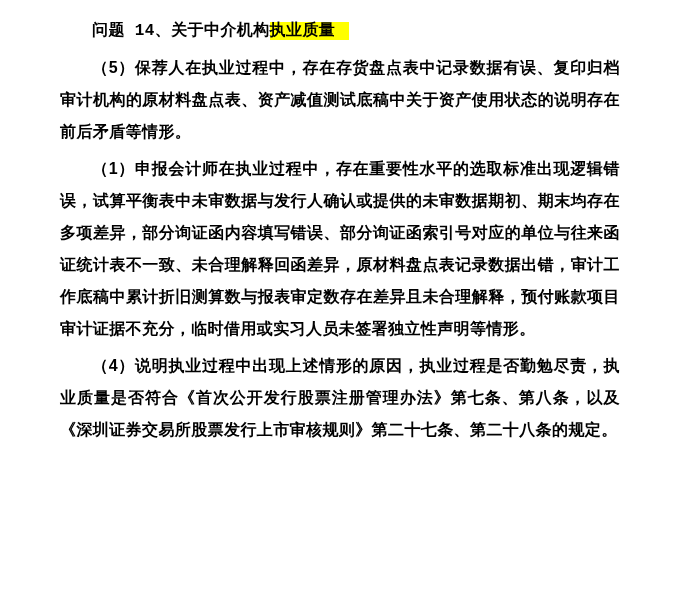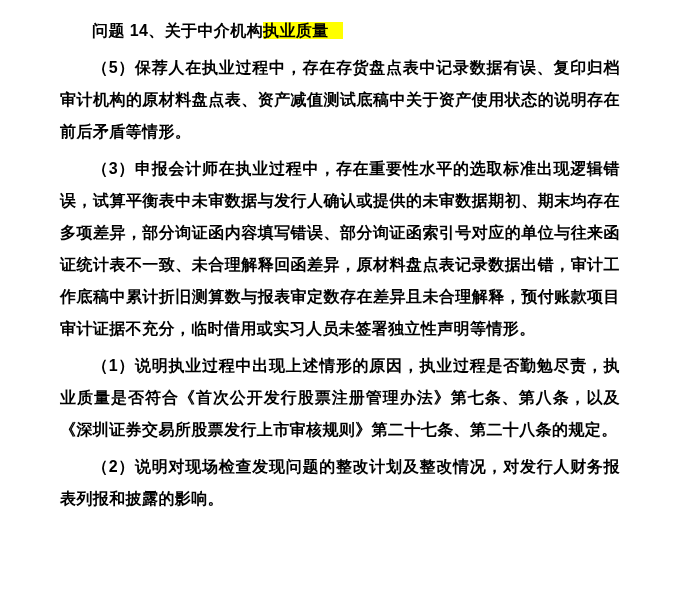--- a/index.html
+++ b/index.html
@@ -26,36 +26,36 @@
     margin: 0 0 5px 0;
     font-size: 16px;
     line-height: 32px;
     letter-spacing: 0.4px;
     text-align: justify;
     text-indent: 2em;
     word-break: break-all;
   }
   .page p.heading {
     text-align: left;
+    font-family: Liberation Mono, monospace;
   }
   .hl {
     background: var(--highlight-color, #ffff00);
     padding-right: 14px;
   }
 </style>
 </head>
 <body>
 
 <div class="page">
 
   <p class="heading"><span>问题 14、关于中介机构</span><span class="hl">执业质量</span></p>
 
 
   <p>（5）保荐人在执业过程中，存在存货盘点表中记录数据有误、复印归档审计机构的原材料盘点表、资产减值测试底稿中关于资产使用状态的说明存在前后矛盾等情形。</p>
 
-  <p>（3）申报会计师在执业过程中，存在重要性水平的选取标准出现逻辑错误，试算平衡表中未审数据与发行人确认或提供的未审数据期初、期末均存在多项差异，部分询证函内容填写错误、部分询证函索引号对应的单位与往来函证统计表不一致、未合理解释回函差异，原材料盘点表记录数据出错，审计工作底稿中累计折旧测算数与报表审定数存在差异且未合理解释，预付账款项目审计证据不充分，临时借用或实习人员未签署独立性声明等情形。</p>
+  <p>（1）申报会计师在执业过程中，存在重要性水平的选取标准出现逻辑错误，试算平衡表中未审数据与发行人确认或提供的未审数据期初、期末均存在多项差异，部分询证函内容填写错误、部分询证函索引号对应的单位与往来函证统计表不一致、未合理解释回函差异，原材料盘点表记录数据出错，审计工作底稿中累计折旧测算数与报表审定数存在差异且未合理解释，预付账款项目审计证据不充分，临时借用或实习人员未签署独立性声明等情形。</p>
 
 
-  <p>（1）说明执业过程中出现上述情形的原因，执业过程是否勤勉尽责，执业质量是否符合《首次公开发行股票注册管理办法》第七条、第八条，以及《深圳证券交易所股票发行上市审核规则》第二十七条、第二十八条的规定。</p>
+  <p>（4）说明执业过程中出现上述情形的原因，执业过程是否勤勉尽责，执业质量是否符合《首次公开发行股票注册管理办法》第七条、第八条，以及《深圳证券交易所股票发行上市审核规则》第二十七条、第二十八条的规定。</p>
 
-  <p>（2）说明对现场检查发现问题的整改计划及整改情况，对发行人财务报表列报和披露的影响。</p>
 
 </div>
 
 </body></html>

